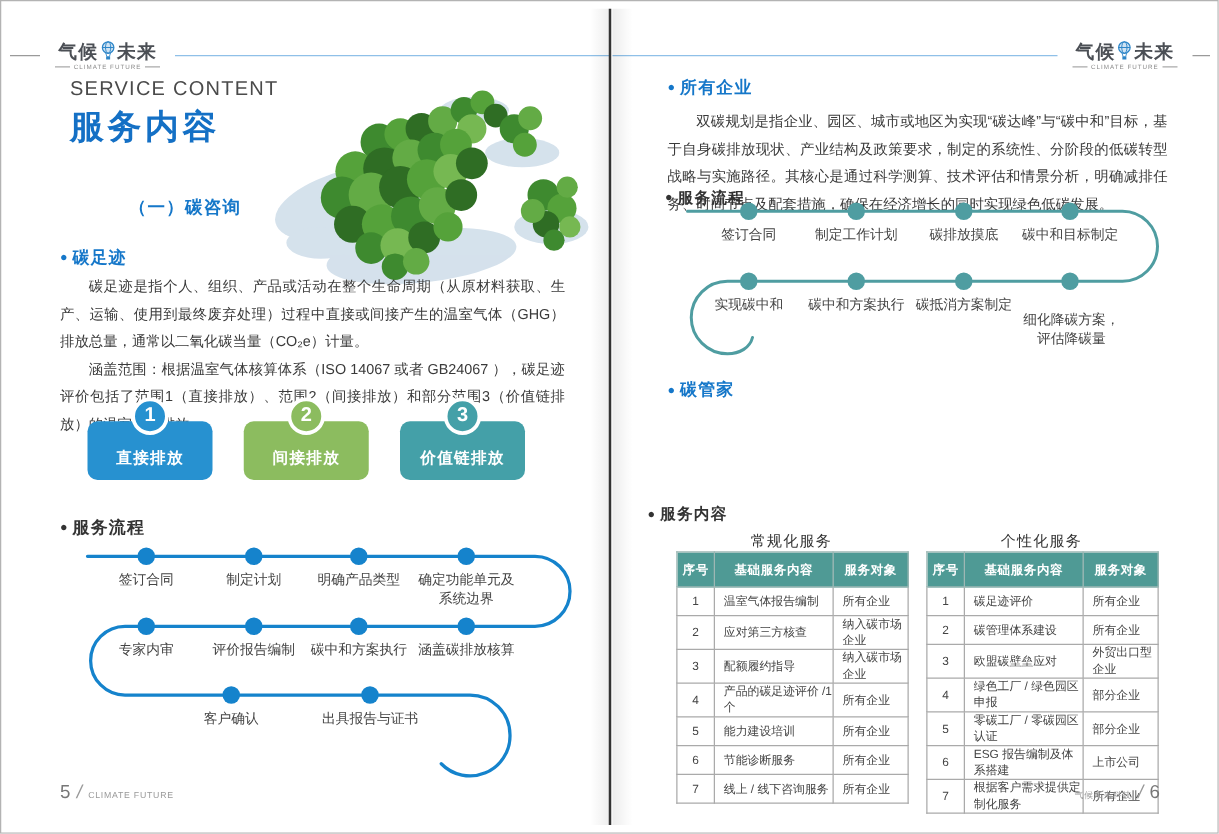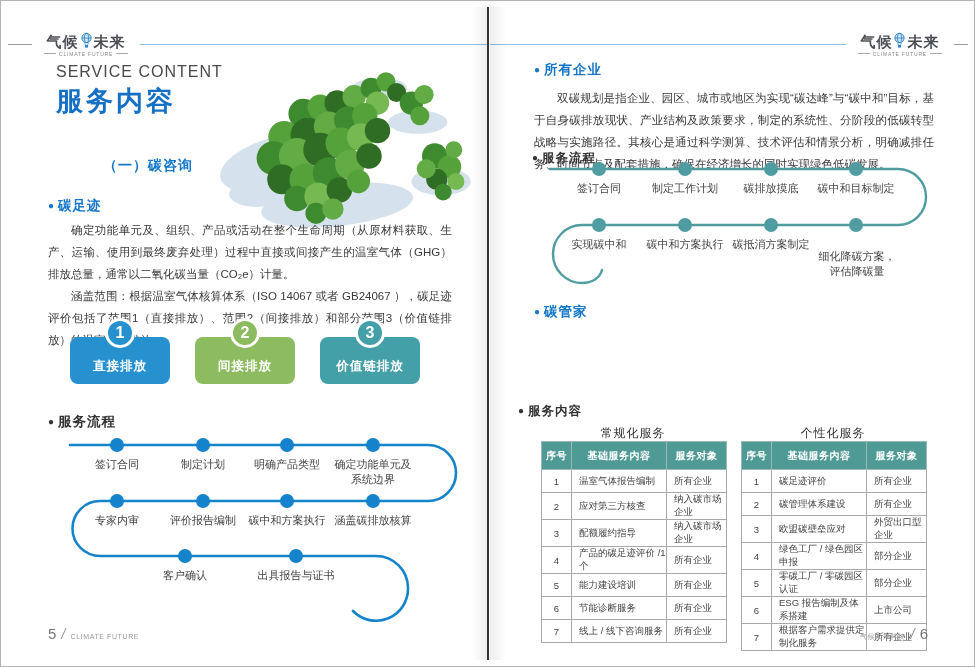--- a/index.html
+++ b/index.html
@@ -145,21 +145,21 @@
         <circle cx="204" cy="114" r="9" fill="#63ab45"></circle>
       </g>
     </svg>
 
     <div class="section-label">（一）碳咨询</div>
 
     <div class="h-bullet h-blue" style="left:40px;top:190px;">
       <span class="dot">●</span><span>碳足迹</span>
     </div>
 
-    <div class="para" style="left:40px;top:212px;width:404px;">确定功能单元及、组织、产品或活动在整个生命周期（从原材料获取、生产、运输、使用到最终废弃处理）过程中直接或间接产生的温室气体（GHG）排放总量，通常以二氧化碳当量（CO₂e）计量。</div>
+    <div class="para" style="left:40px;top:212px;width:404px;">碳足迹是指个人、组织、产品或活动在整个生命周期（从原材料获取、生产、运输、使用到最终废弃处理）过程中直接或间接产生的温室气体（GHG）排放总量，通常以二氧化碳当量（CO₂e）计量。</div>
     <div class="para" style="left:40px;top:278px;width:404px;">涵盖范围：根据温室气体核算体系（ISO 14067 或者 GB24067 ），碳足迹评价包括了范围1（直接排放）、范围2（间接排放）和部分范围3（价值链排放）的温室气体排放。</div>
 
     <div class="scope sc-blue" style="left:62px;top:330px;">
       <div class="scope-num sc-blue">1</div>
       <div class="scope-label">直接排放</div>
     </div>
     <div class="scope sc-green" style="left:187px;top:330px;">
       <div class="scope-num sc-green">2</div>
       <div class="scope-label">间接排放</div>
     </div>

